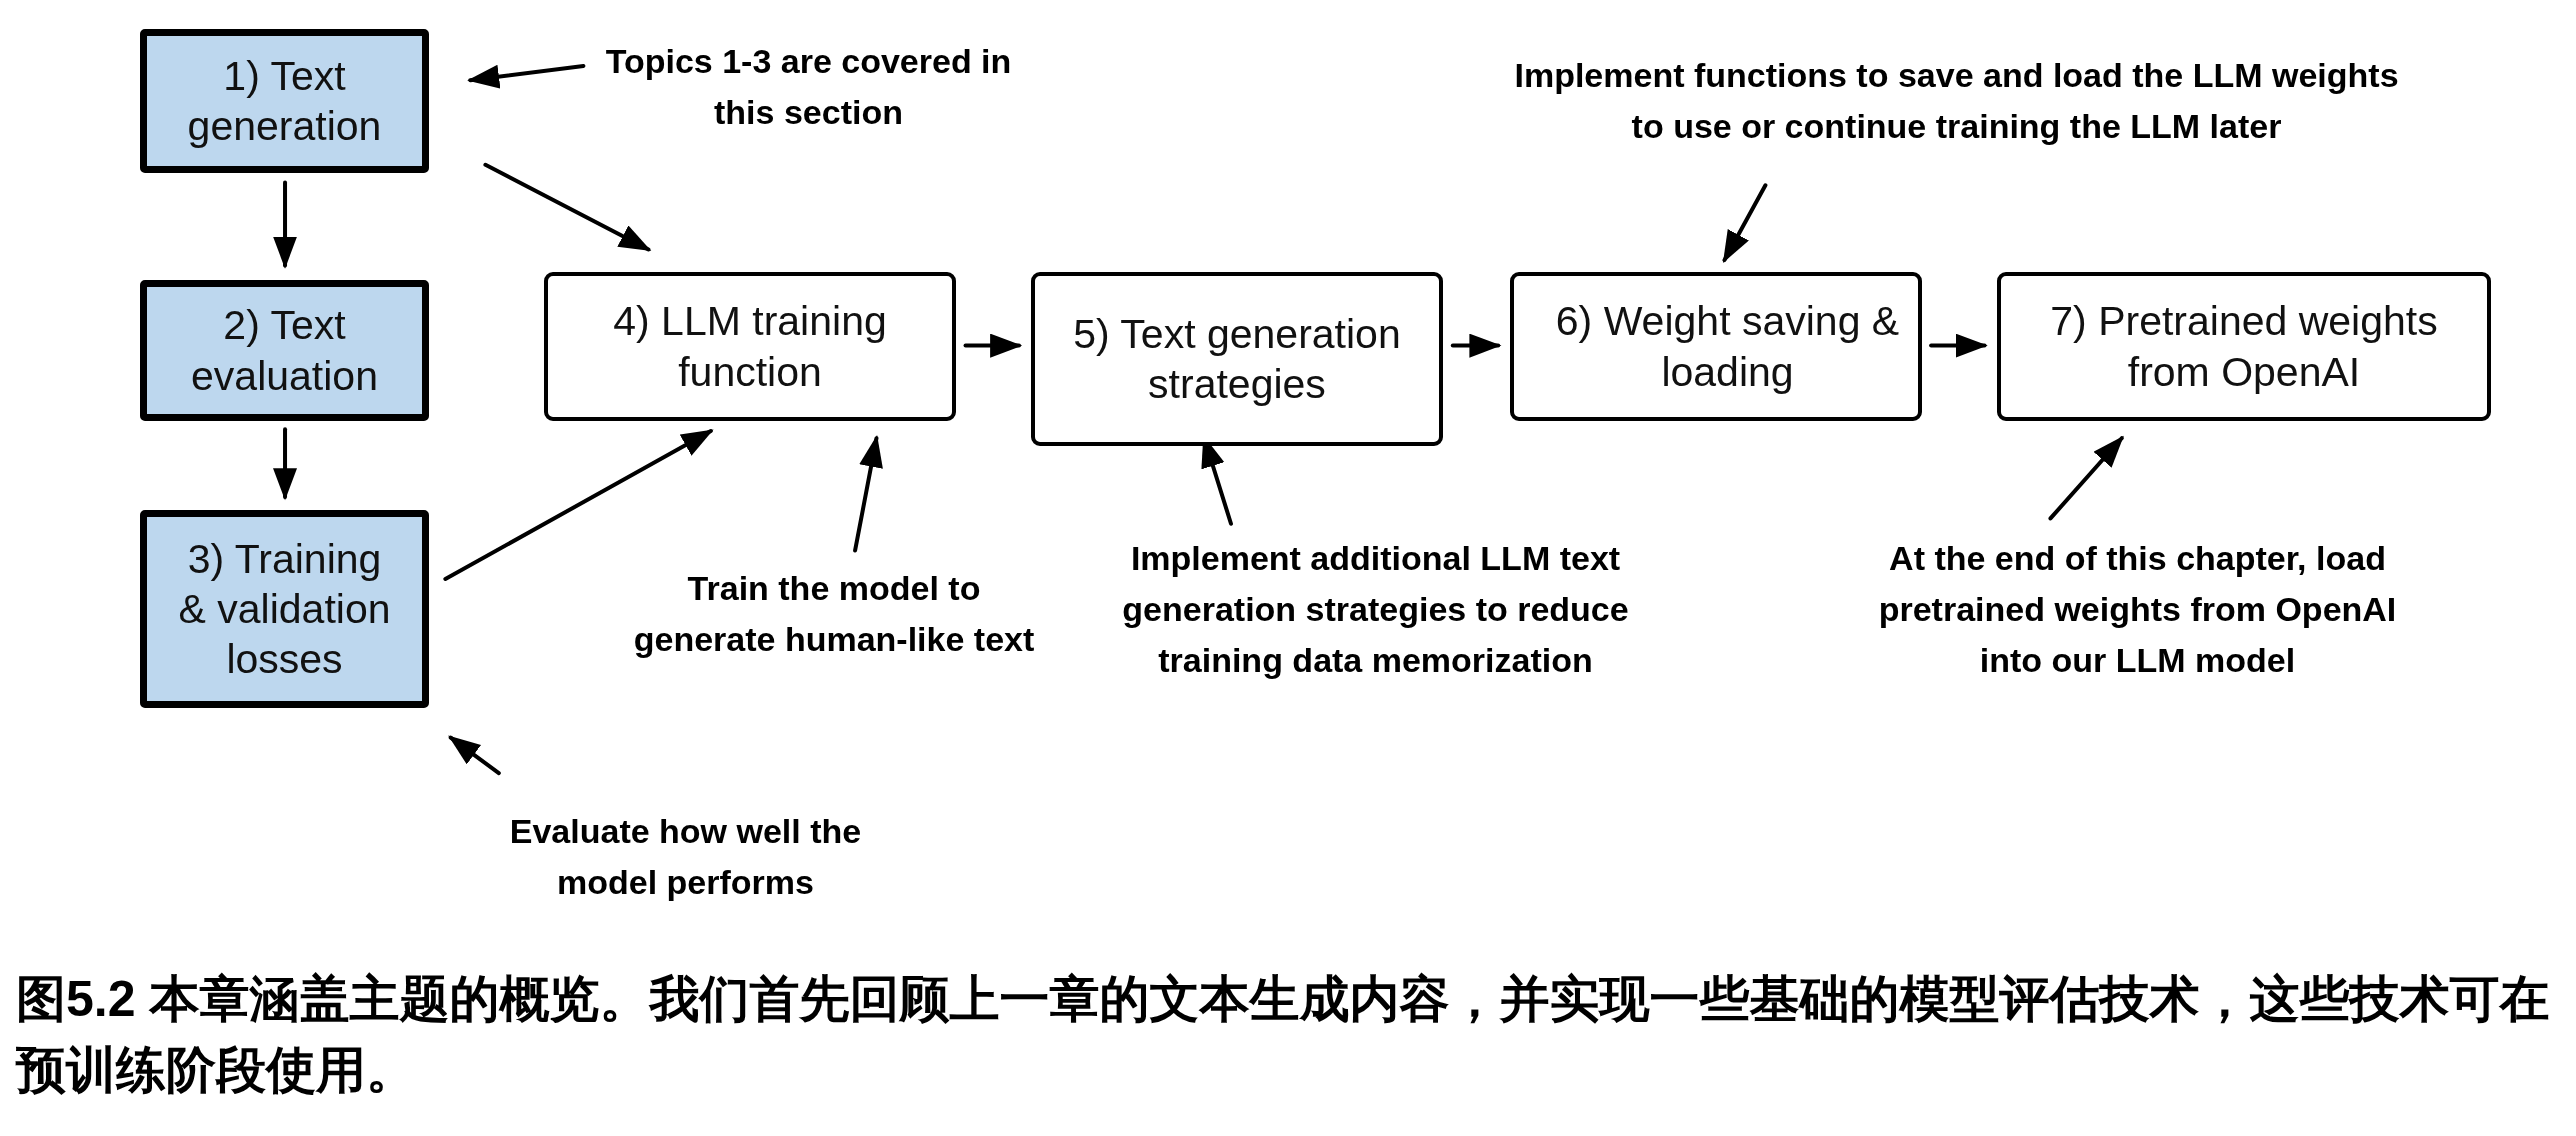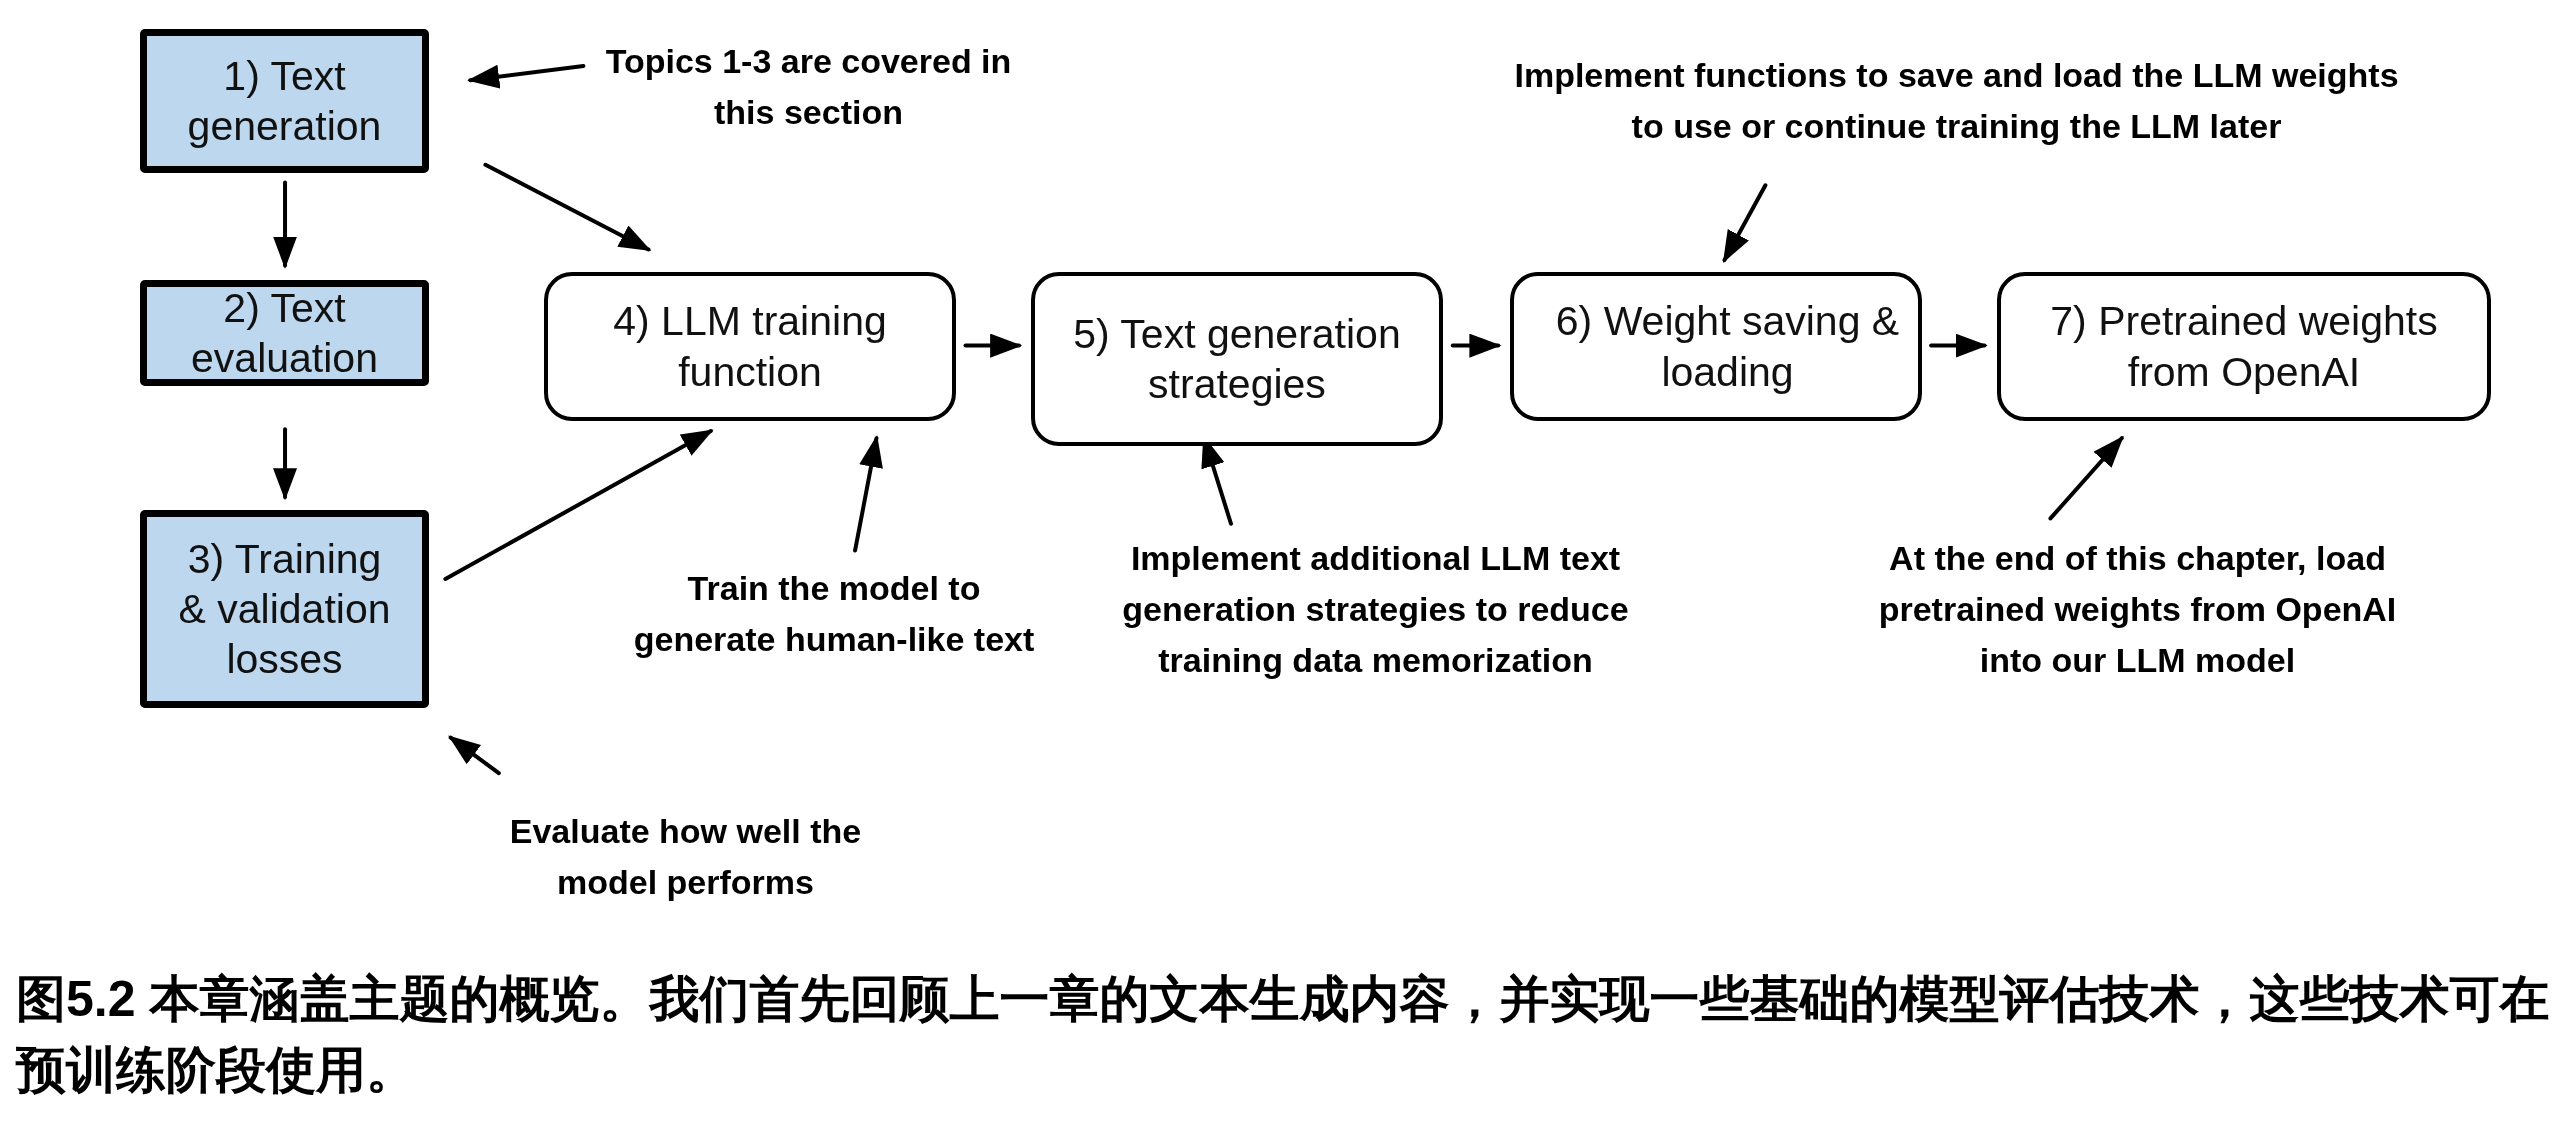--- a/index.html
+++ b/index.html
@@ -15,21 +15,21 @@
   }
 
   .box {
     position: absolute;
     display: flex;
     align-items: center;
     justify-content: center;
     text-align: center;
     background: #ffffff;
     border: 4.5px solid #000000;
-    border-radius: 28px;
+    border-radius: 9px;
     font-size: 41px;
     line-height: 1.22;
     color: #111111;
     white-space: pre-line;
     padding: 7.1px 9px;
   }
   .box.hl {
     border-width: 7.1px;
     border-radius: 5px;
   }
@@ -92,21 +92,21 @@
     <line x1="1982" y1="208" x2="1936" y2="292" marker-end="url(#ah)"></line>
     <line x1="960" y1="618" x2="984" y2="492" marker-end="url(#ah)"></line>
     <line x1="1382" y1="588" x2="1352" y2="492" marker-end="url(#ah)"></line>
     <line x1="2302" y1="582" x2="2382" y2="492" marker-end="url(#ah)"></line>
     <line x1="560" y1="868" x2="506" y2="828" marker-end="url(#ah)"></line>
   </svg>
 
   <div class="box hl" style="left: 140px; top: 29px; width: 289px; height: 144px; background: rgb(189, 215, 238);">1) Text
 generation</div>
 
-  <div class="box hl" style="left: 140px; top: 280px; width: 289px; height: 106px; background: rgb(189, 215, 238);">2) Text
+  <div class="box hl" style="left: 140px; top: 280px; width: 289px; height: 141px; background: rgb(189, 215, 238);">2) Text
 evaluation</div>
 
   <div class="box hl" style="left: 140px; top: 510px; width: 289px; height: 198px; background: rgb(189, 215, 238);">3) Training
 &amp; validation
 losses</div>
 
   <div class="box" style="left:544px; top:272px; width:412px; height:149px;">4) LLM training
 function</div>
 
   <div class="box" style="left:1031px; top:272px; width:412px; height:174px;">5) Text generation

